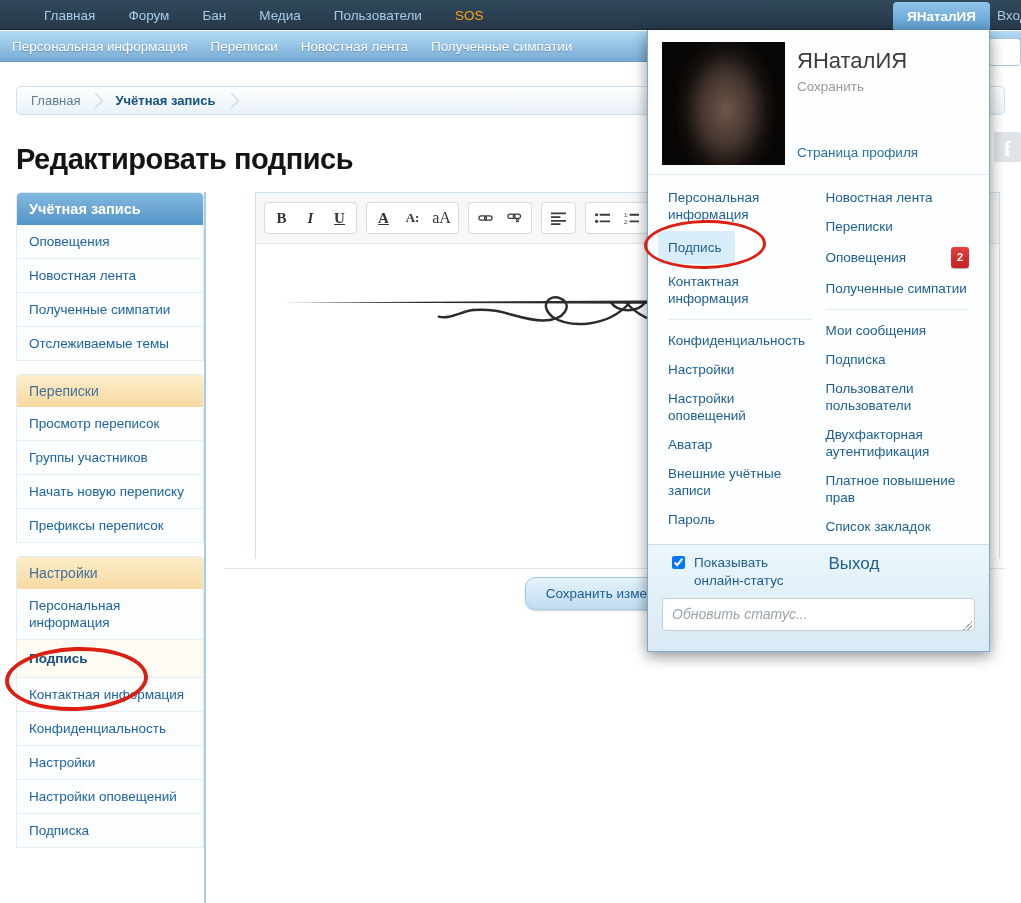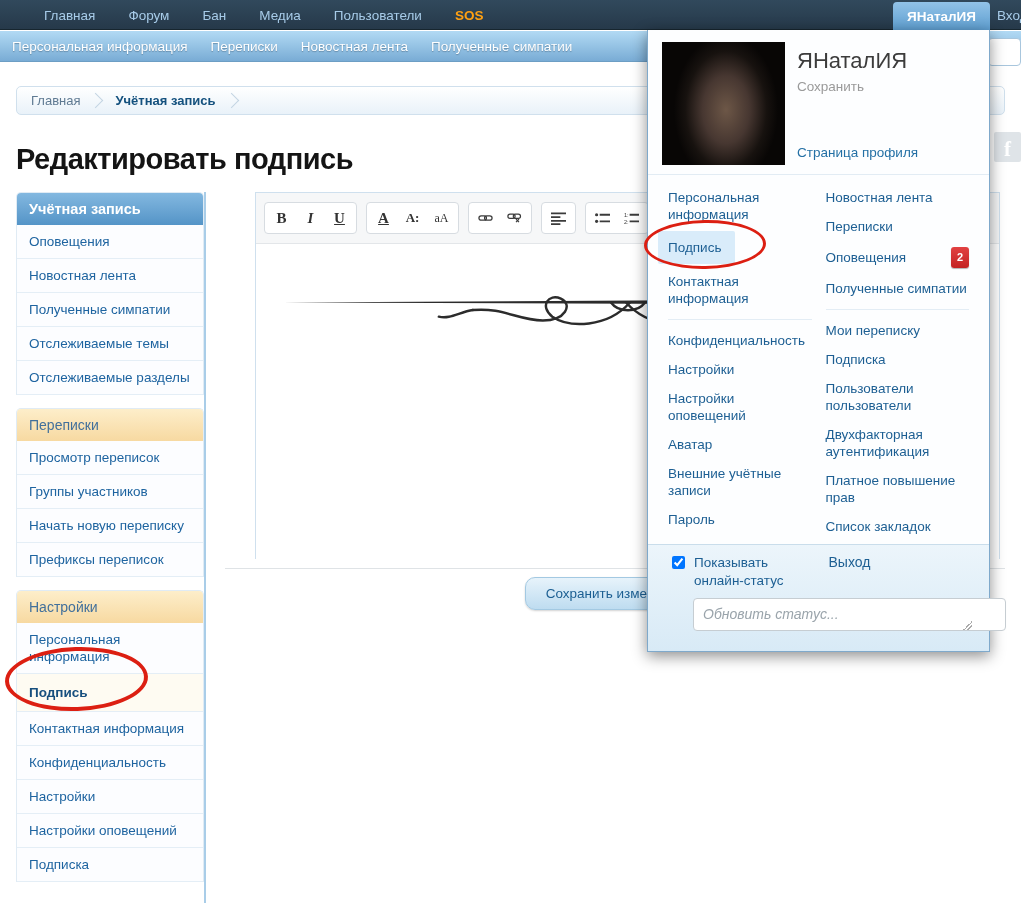--- a/index.html
+++ b/index.html
@@ -5,21 +5,21 @@
   html,body{margin:0;padding:0;background:#fff;}
   *{box-sizing:border-box;}
   #page{position:relative;width:1021px;height:903px;overflow:hidden;
         font-family:"Liberation Sans","DejaVu Sans",sans-serif;background:#fff;padding-left:27px;}
 
   
   .topnav{position:absolute;left:0;top:0;width:100%;height:30px;
           background:linear-gradient(#31495c,#26394a);border-bottom:1px solid #17262f;}
   .topnav-items{display:flex;align-items:center;height:30px;padding-left:44px;column-gap:33px;}
   .topnav-item{color:#a7cbe8;font-size:13.5px;cursor:pointer;white-space:nowrap;}
-  .topnav-item.sos{color:#ffa012;font-weight:bold;}
+  .topnav-item.sos{color:#ffa012;font-weight:normal;}
   .user-tab{position:absolute;left:893px;top:2px;width:97px;height:28px;
             background:linear-gradient(#92c3e8,#5e9ed0);border-radius:4px 4px 0 0;
             color:#fff;font-size:13.5px;font-weight:bold;display:flex;align-items:center;justify-content:center;cursor:pointer;}
   .login-tab{position:absolute;left:997px;top:0;width:70px;height:30px;color:#a7cbe8;
              font-size:13.5px;display:flex;align-items:center;cursor:pointer;}
 
   
   .subnav{position:absolute;left:0;top:31px;width:100%;height:31px;
           background:linear-gradient(#b2daf4,#79acd5);border-bottom:1px solid #6d9ec4;
           display:flex;align-items:center;column-gap:23px;padding-left:12px;}
@@ -87,24 +87,24 @@
   .dd-item.badge-row{display:flex;align-items:center;justify-content:space-between;}
   .dd-div{border:none;border-top:1px solid #e3edf5;margin:1px 0 12px;}
   .badge{background:linear-gradient(#e24242,#c32222);color:#fff;font-size:11px;font-weight:bold;
          border-radius:3px;padding:2px 6px;box-shadow:0 1px 1px rgba(0,0,0,.3);}
   .dd-bottom{position:absolute;left:0;right:0;bottom:0;height:107px;background:linear-gradient(#ecf5fb,#d8eaf6);
              border-top:1px solid #c9ddeb;padding:9px 14px 0 14px;}
   .dd-bottom-row{display:grid;grid-template-columns:1fr 1fr;column-gap:20px;padding:0 6px;}
   .chk-wrap{display:flex;align-items:flex-start;column-gap:6px;font-size:13.5px;color:#1d5f93;line-height:18px;}
   .chk-wrap input{margin-top:2px;}
   .chk-label{max-width:115px;cursor:pointer;}
-  .logout{font-size:14px;color:#1d5f93;cursor:pointer;}
+  .logout{font-size:17px;color:#1d5f93;cursor:pointer;}
   .status-wrap{position:relative;margin-top:8px;}
   .status-input{width:100%;height:33px;border:1px solid #c6cdd2;border-radius:4px;padding:7px 9px;
-                font-family:inherit;font-size:14px;resize:none;background:#fff;outline:none;color:#444;margin-left:31px;}
+                font-family:inherit;font-size:14px;resize:none;background:#fff;outline:none;color:#444;}
   .status-input::placeholder{color:#9aa4ab;font-style:italic;}
   .resize-grip{position:absolute;right:3px;bottom:5px;width:9px;height:9px;pointer-events:none;
     background:linear-gradient(135deg,transparent 50%,#aaa 50%,#aaa 57%,transparent 57%,transparent 72%,#aaa 72%,#aaa 79%,transparent 79%);}
 
   
   .red-circle{position:absolute;border:3.5px solid #dc1f12;border-radius:50%;z-index:30;pointer-events:none;}
   .rc-dropdown{left:644px;top:220px;width:122px;height:49px;transform:rotate(-1deg);}
   .rc-sidebar{left:5px;top:647px;width:143px;height:64px;transform:rotate(-2deg);border-width:4px;}
 </style>
 </head>
@@ -142,21 +142,20 @@
 
   <h1 class="page-title">Редактировать подпись</h1>
 
   <div class="sidebar">
     <div class="side-box">
       <div class="side-head-blue">Учётная запись</div>
       <div class="side-item">Оповещения</div>
       <div class="side-item">Новостная лента</div>
       <div class="side-item">Полученные симпатии</div>
       <div class="side-item">Отслеживаемые темы</div>
-      <div class="side-item">Отслеживаемые разделы</div>
     </div>
     <div class="side-box">
       <div class="side-head-tan">Переписки</div>
       <div class="side-item">Просмотр переписок</div>
       <div class="side-item">Группы участников</div>
       <div class="side-item">Начать новую переписку</div>
       <div class="side-item">Префиксы переписок</div>
     </div>
     <div class="side-box">
       <div class="side-head-tan">Настройки</div>
@@ -175,21 +174,21 @@
     <div class="editor">
       <div class="toolbar">
         <div class="tgroup">
           <button class="tbtn b">B</button>
           <button class="tbtn i">I</button>
           <button class="tbtn u">U</button>
         </div>
         <div class="tgroup">
           <button class="tbtn b" style="text-decoration:underline;">A</button>
           <button class="tbtn b" style="font-size:13px;">A:</button>
-          <button class="tbtn" style="font-size:12px;">aA</button>
+          <button class="tbtn" style="font-size:16px;">aA</button>
         </div>
         <div class="tgroup">
           <button class="tbtn">
             <svg width="20" height="14" viewBox="0 0 24 14">
                 <g stroke="#3b3b3b" stroke-width="2" fill="none">
                   <rect x="1.5" y="3.5" width="12" height="7" rx="3.5"></rect>
                   <rect x="10.5" y="3.5" width="12" height="7" rx="3.5"></rect>
                 </g>
               </svg>
           </button>
@@ -278,21 +277,21 @@
       </div>
       <div class="dd-col">
         <div class="dd-item">Новостная лента</div>
         <div class="dd-item">Переписки</div>
         <div class="dd-item badge-row">
           <span>Оповещения</span>
           <span class="badge">2</span>
         </div>
         <div class="dd-item">Полученные симпатии</div>
         <hr class="dd-div">
-        <div class="dd-item">Мои переписку</div>
+        <div class="dd-item">Мои сообщения</div>
         <div class="dd-item">Подписка</div>
         <div class="dd-item">Пользователи пользователи</div>
         <div class="dd-item">Двухфакторная аутентификация</div>
         <div class="dd-item">Платное повышение прав</div>
         <div class="dd-item">Список закладок</div>
       </div>
     </div>
     <div class="dd-bottom">
       <div class="dd-bottom-row">
         <div class="chk-wrap">

